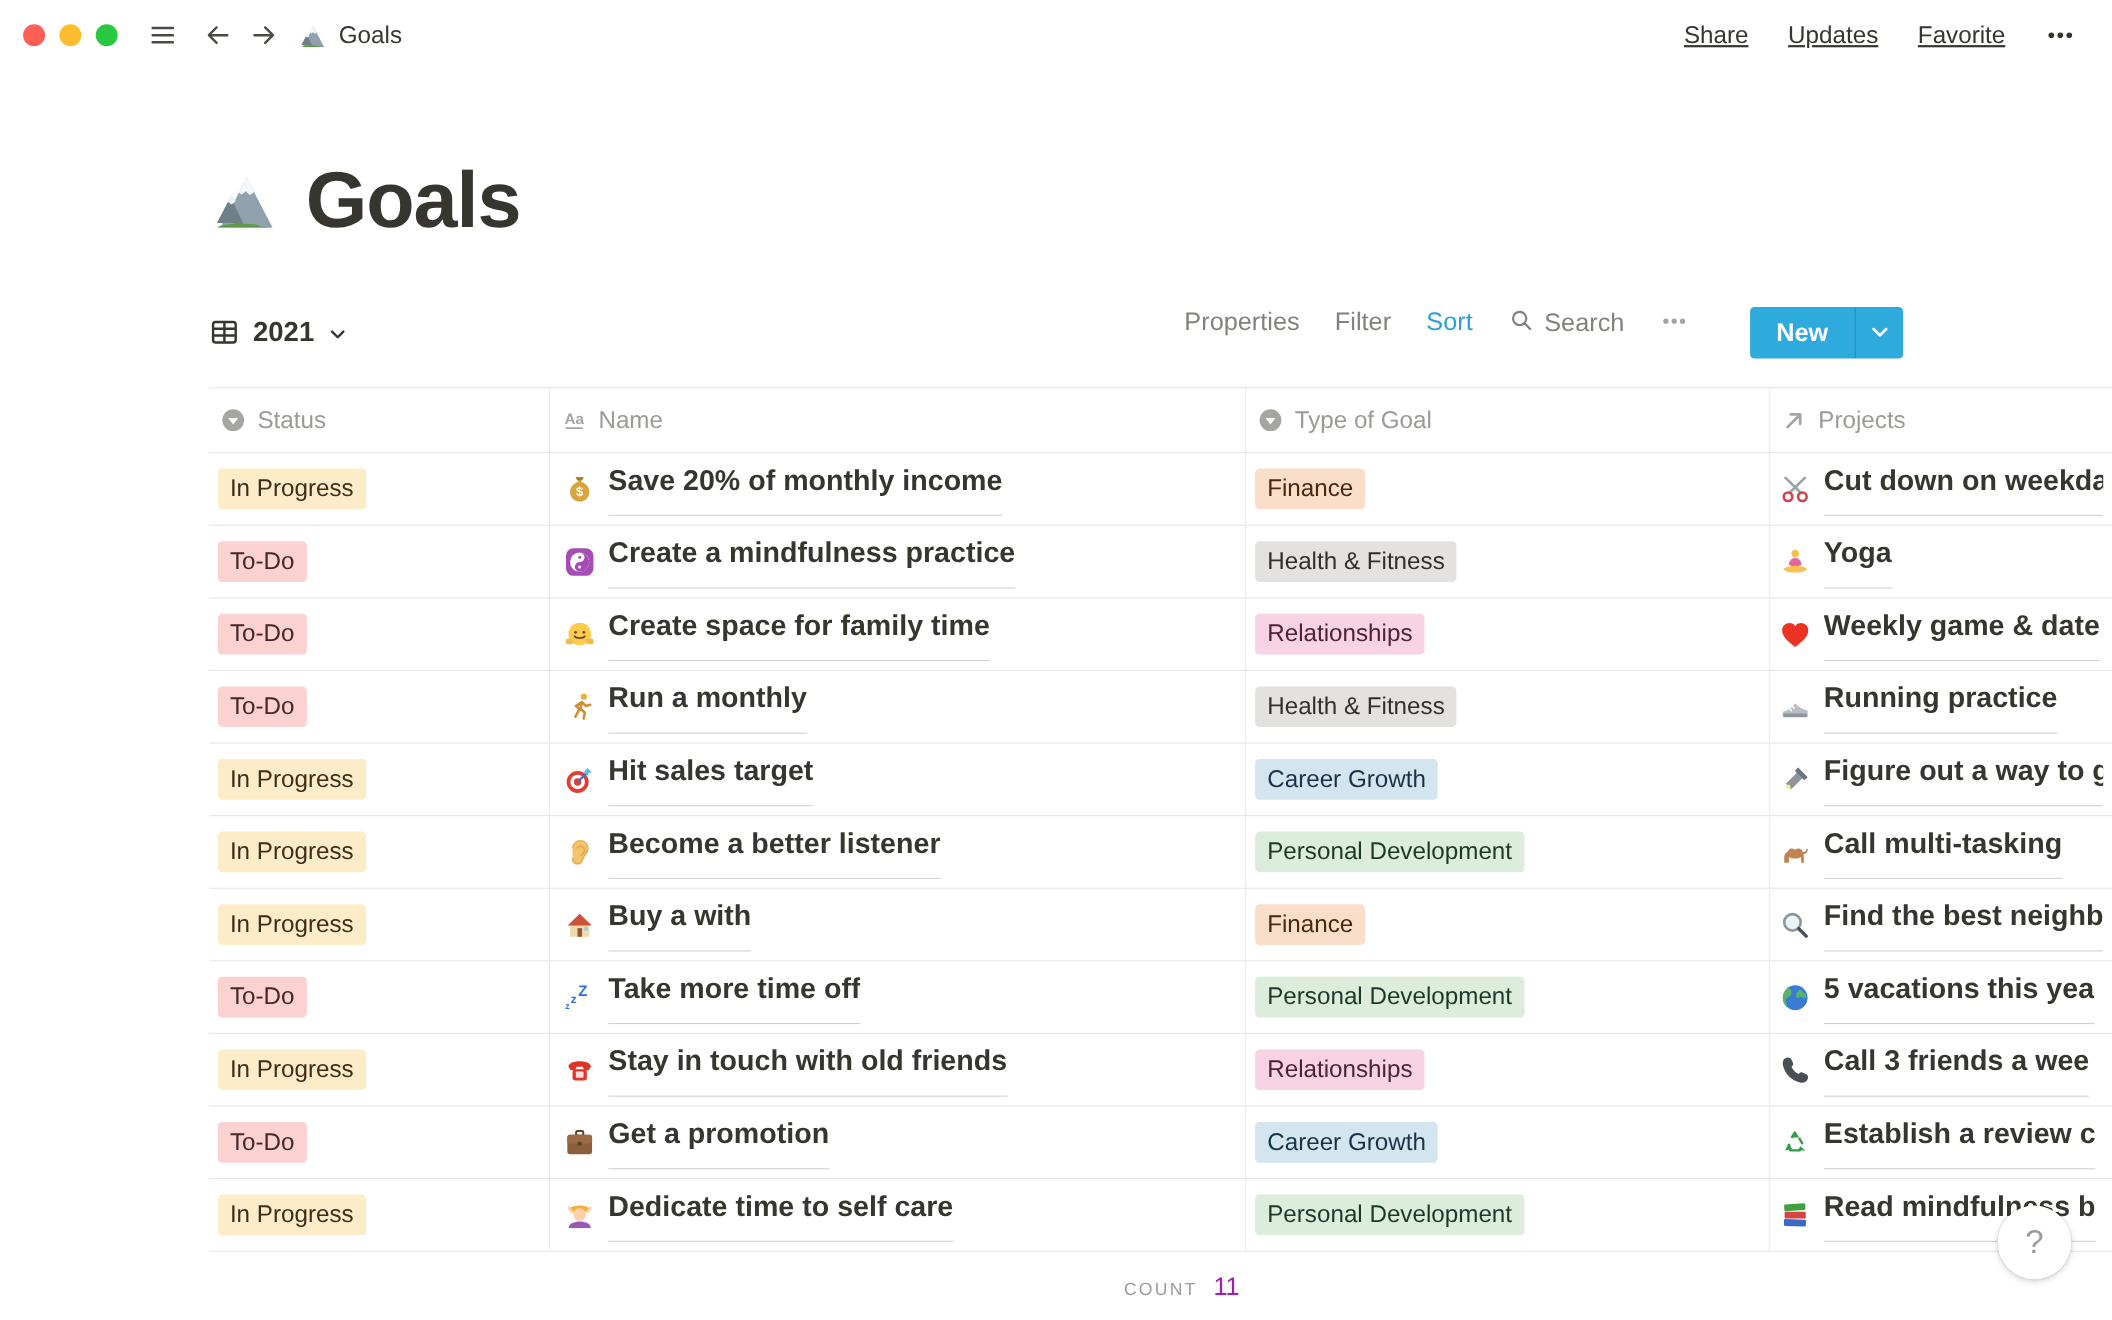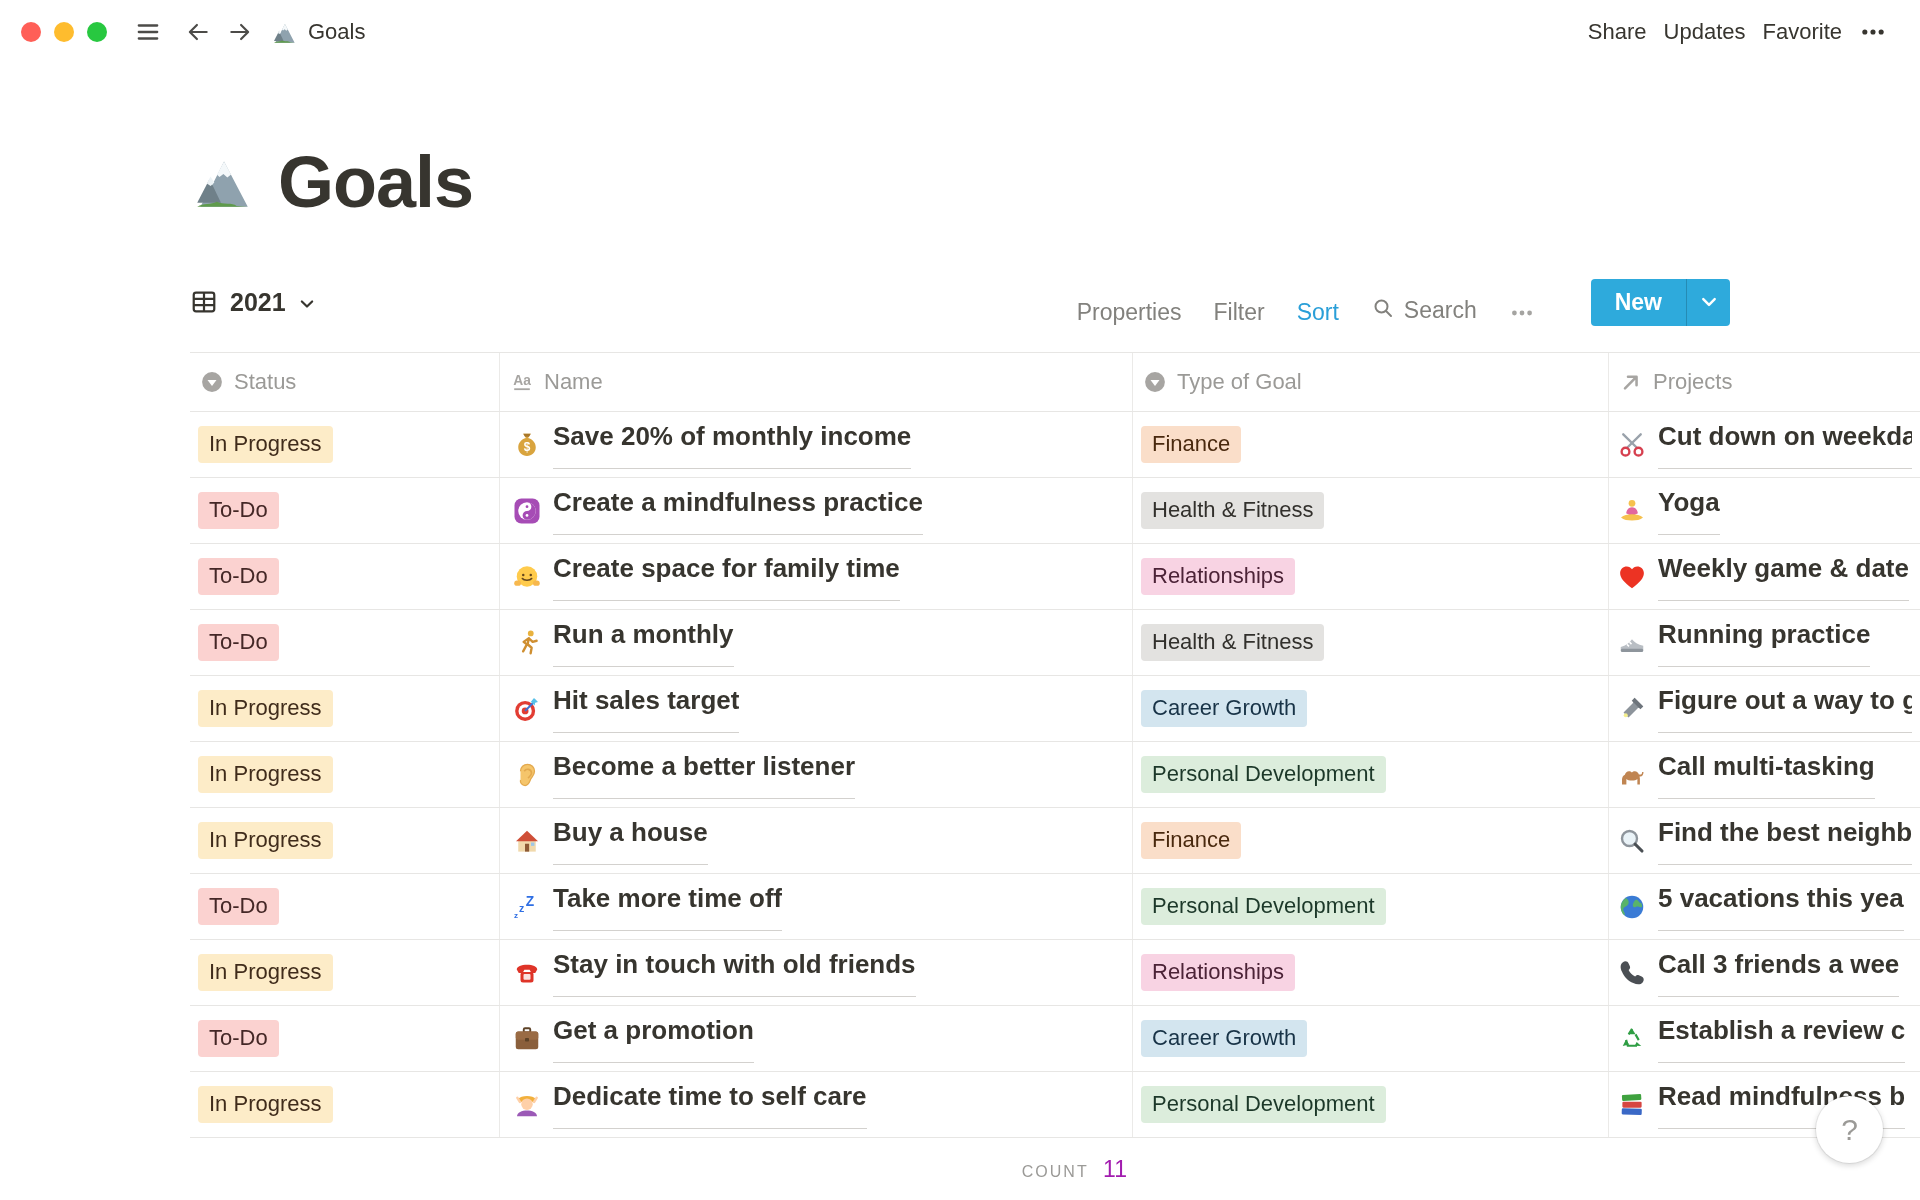--- a/index.html
+++ b/index.html
@@ -8,38 +8,38 @@
 
   
   .titlebar { display:flex; align-items:center; height:64px; padding:0 33px 0 21px; }
   .lights { display:flex; gap:13px; margin-right:24px; }
   .light { width:20px; height:20px; border-radius:50%; }
   .navbtn { width:34px; height:34px; display:flex; align-items:center; justify-content:center; margin-right:8px; }
   .navbtn svg { width:26px; height:26px; }
   .hamburger { margin-right:16px; }
   .breadcrumb { display:flex; align-items:center; gap:10px; font-size:22px; margin-left:6px; }
   .breadcrumb .crumb-icon svg { width:27px; height:27px; display:block; }
-  .tb-actions { margin-left:auto; display:flex; align-items:center; gap:17px; font-size:22px; }
+  .tb-actions { margin-left:auto; display:flex; align-items:center; gap:36px; font-size:22px;text-decoration:underline; }
   .tb-actions .action { cursor:default; }
   .more-dots svg { width:28px; height:28px; display:block; }
 
   
   .content { padding:0 190px; }
   .page-title { display:flex; align-items:center; gap:22px; margin-top:74px; height:88px; }
   .page-title .page-emoji svg { width:66px; height:66px; display:block; }
   h1 { font-size:72px; font-weight:700; letter-spacing:-1px; line-height:1; }
 
   
   .view-bar { display:flex; align-items:center; justify-content:space-between; margin-top:52px; height:48px; }
   .view-left { display:flex; align-items:center; gap:12px; }
   .view-left .vicon svg { width:28px; height:28px; display:block; }
   .view-name { font-size:25px; font-weight:700; }
   .view-chev { color:#37352f; }
   .view-chev svg { width:18px; height:18px; display:block; margin-top:4px; }
-  .view-tools { display:flex; align-items:flex-end; gap:32px; font-size:23px; color:#82817d; }
+  .view-tools { display:flex; align-items:flex-start; gap:32px; font-size:23px; color:#82817d; }
   .tool { cursor:default; }
   .tool.active { color:#2a9fd8; }
   .tool-search { display:flex; align-items:center; gap:9px; }
   .tool-search svg { width:24px; height:24px; }
   .vb-dots svg { width:26px; height:26px; display:block; color:#a5a4a1; }
   .new-btn { display:flex; align-items:stretch; height:47px; border-radius:4px; overflow:hidden; margin-left:24px; }
   .new-main { display:flex; align-items:center; padding:0 24px; color:#fff; font-size:23px; font-weight:700; }
   .new-chev { width:44px; display:flex; align-items:center; justify-content:center; color:#fff;
     border-left:1px solid rgba(0,0,0,0.18); }
   .new-chev svg { width:20px; height:20px; }
@@ -400,21 +400,21 @@
           </div>
     <div class="td td-name">
       <span class="cell-icon">
               <svg viewBox="0 0 24 24">
                 <rect x="5" y="11" width="14" height="9.5" fill="#f1d9ac"></rect>
                 <path d="M3.2 12.2L12 3.8l8.8 8.4z" fill="#cf4f38"></path>
                 <rect x="10.4" y="14.2" width="3.3" height="6.3" fill="#8d5a36"></rect>
                 <rect x="15.2" y="13.2" width="2.7" height="2.7" fill="#9fc7e8"></rect>
               </svg>
             </span>
-      <span class="link-text">Buy a house</span>
+      <span class="link-text">Buy a with</span>
     </div>
     <div class="td">
             <span class="tag" style="background: rgb(250, 222, 201); color: rgb(73, 41, 14);">Finance</span>
           </div>
     <div class="td">
       <span class="cell-icon">
               <svg viewBox="0 0 24 24">
                 <circle cx="10" cy="10" r="6" fill="#eaf3f8" stroke="#8e959c" stroke-width="1.9"></circle>
                 <path d="M14.6 14.6l5.4 5.4" stroke="#4a4f54" stroke-width="2.5" stroke-linecap="round"></path>
               </svg>

